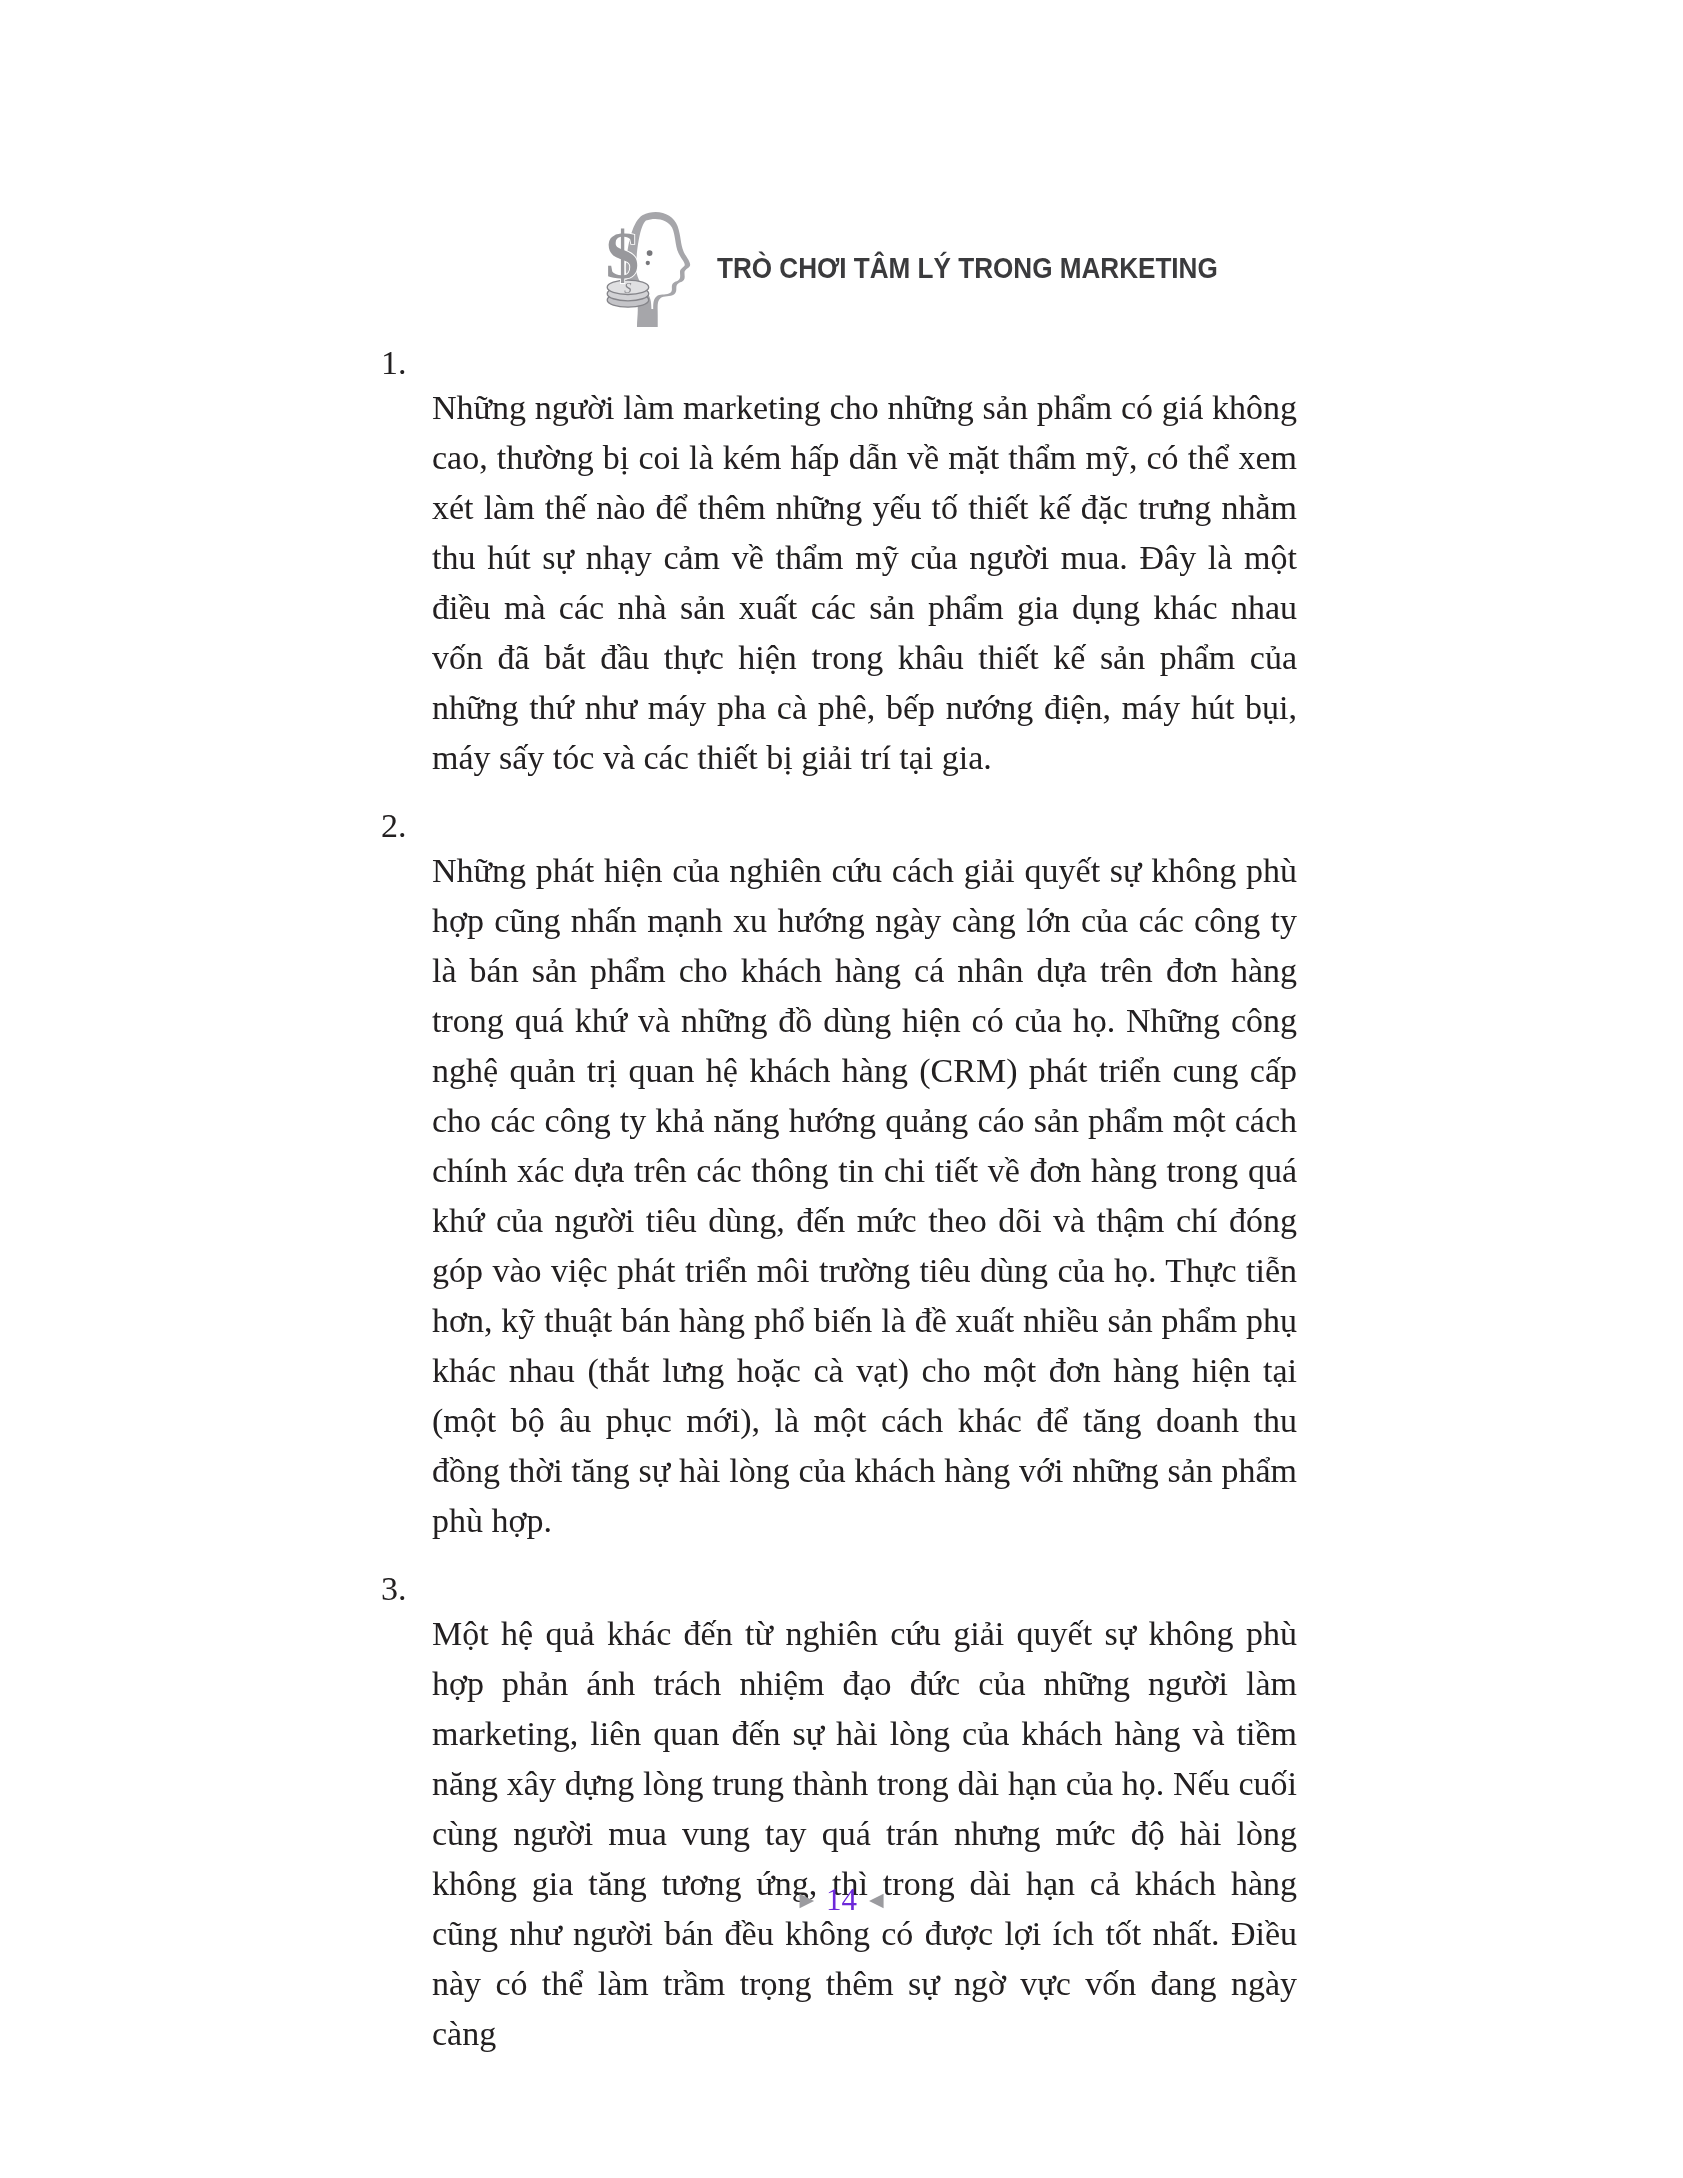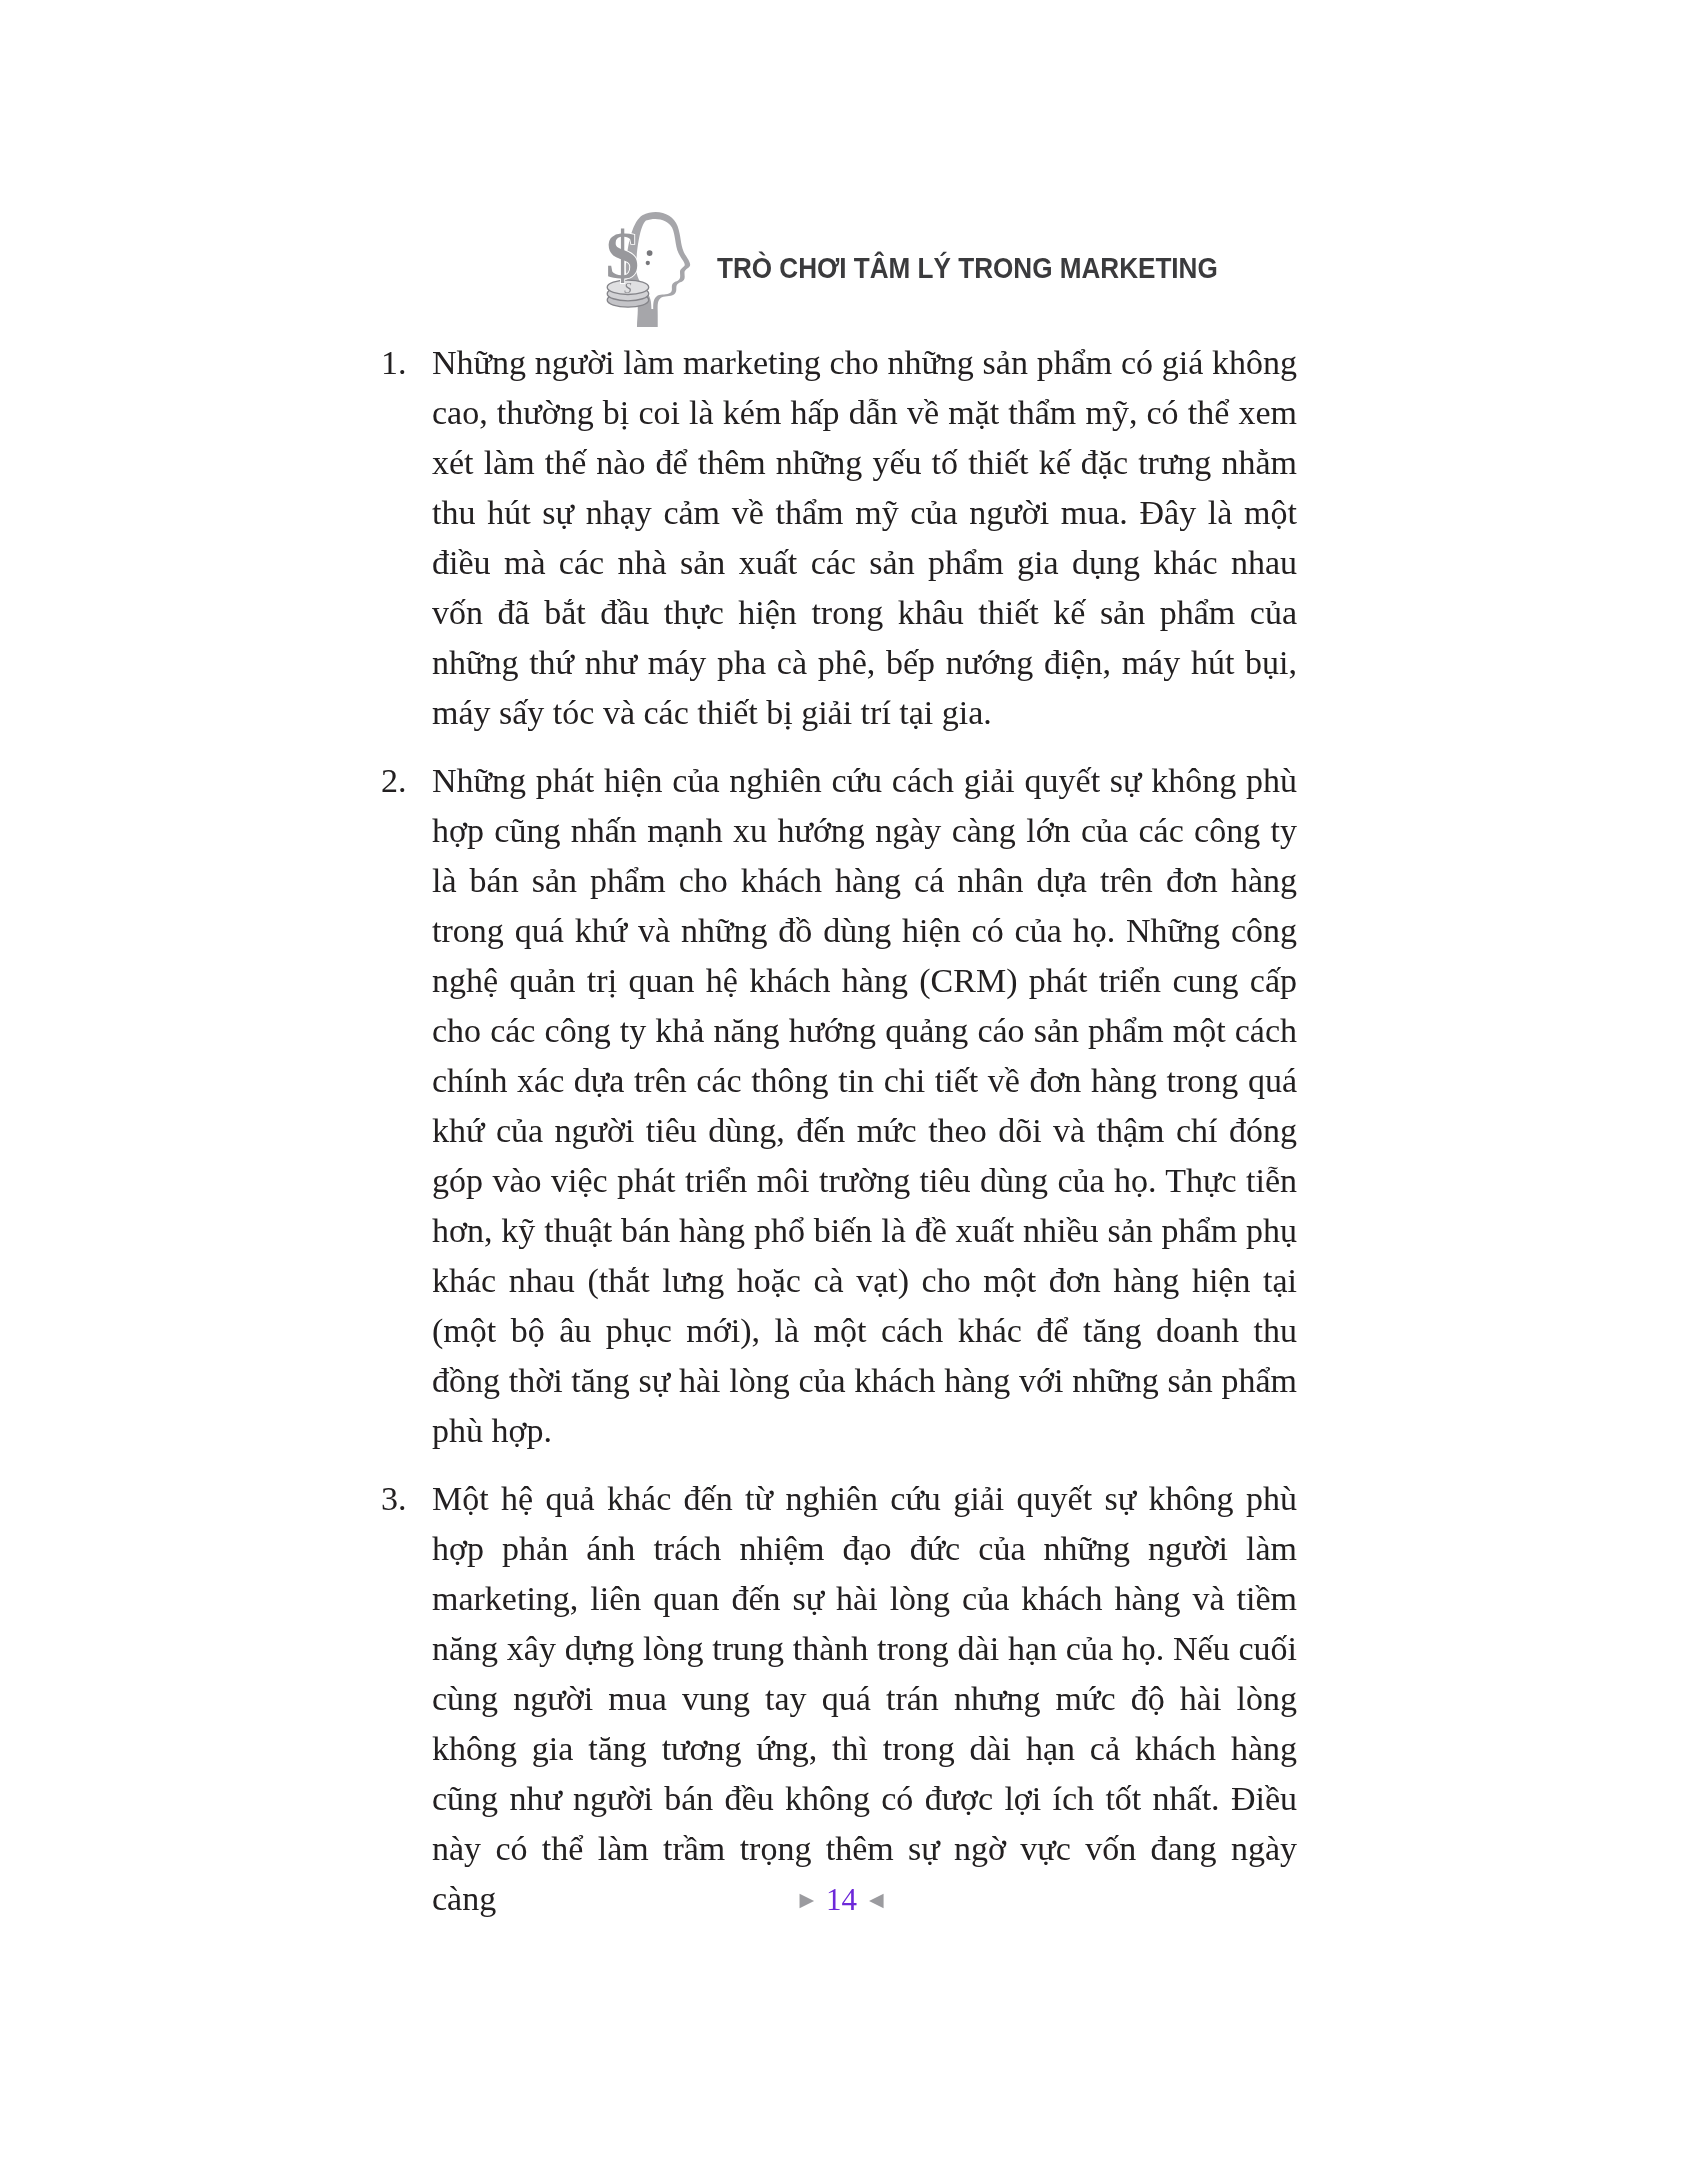--- a/index.html
+++ b/index.html
@@ -46,20 +46,21 @@
     flex: none;
     width: 51px;
     font-size: 34px;
     line-height: 50px;
   }
   .item-text {
     flex: 1;
     text-align: justify;
     font-size: 34px;
     line-height: 50px;
+    margin-top: 45px;
   }
 
   
   .page-footer {
     position: absolute;
     top: 1884px;
     left: 0;
     width: 100%;
     display: flex;
     justify-content: center;

